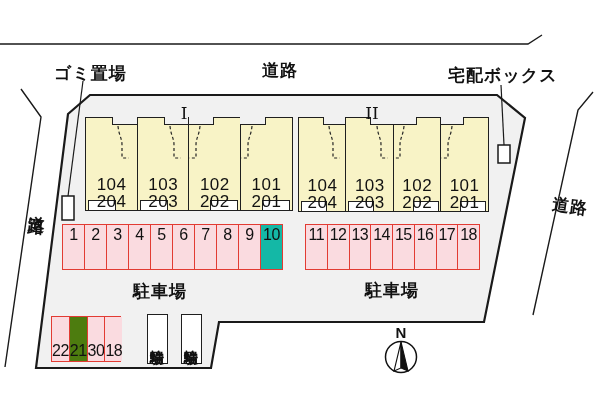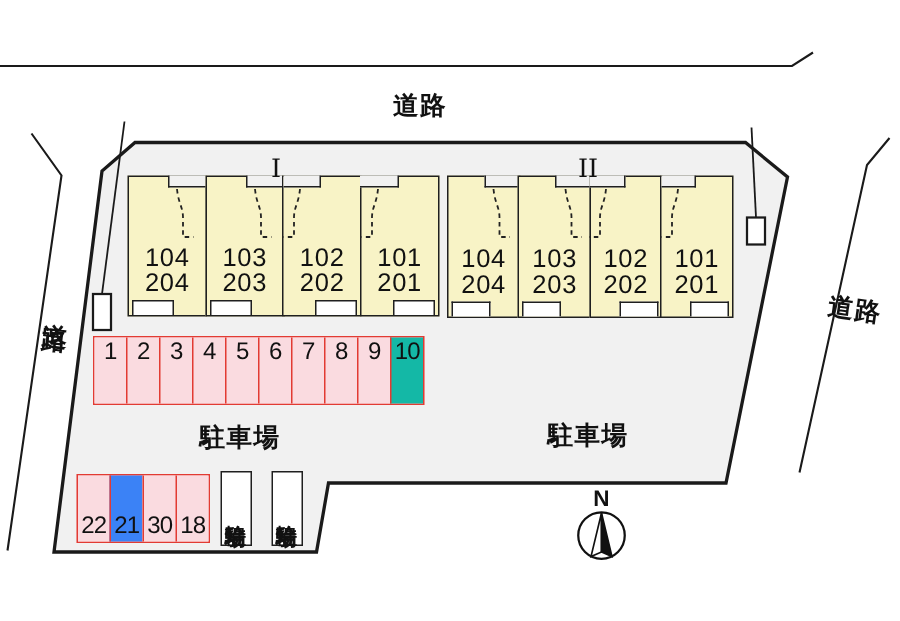--- a/index.html
+++ b/index.html
@@ -14,39 +14,39 @@
   .lbl-road-top{left:262px;top:59px;}
   .lbl-garbage{left:54px;top:62px;}
   .lbl-delivery{left:448px;top:64px;}
   .lbl-road-right{left:552px;top:195px;transform:rotate(8deg);}
   .lbl-road-left{left:27px;top:202px;writing-mode:vertical-rl;transform:rotate(6deg);letter-spacing:2px;}
   .lbl-parking-1{left:110px;top:280px;width:100px;text-align:center;}
   .lbl-parking-2{left:342px;top:279px;width:100px;text-align:center;}
   .lbl-north{left:392px;top:324px;width:18px;text-align:center;font-size:15px;font-weight:700;letter-spacing:0;}
   .bldg-numeral{position:absolute;z-index:4;font-family:"DejaVu Serif","Liberation Serif",serif;font-size:17px;text-align:center;color:#111;}
   #numeral-0{left:174px;top:103px;width:20px;}
-  #numeral-1{left:380px;top:103px;width:24px;}
+  #numeral-1{left:360px;top:103px;width:24px;}
   .building{position:absolute;display:flex;z-index:2;}
   #building-0{left:85px;top:117px;width:208px;height:94px;}
   #building-1{left:298px;top:117px;width:191px;height:95px;}
   .unit{flex:1;position:relative;background:#f8f3c6;border:1.5px solid #1f1f1f;box-sizing:border-box;
-        display:flex;flex-direction:column;justify-content:flex-end;align-items:center;padding-bottom:13px;}
+        display:flex;flex-direction:column;justify-content:flex-end;align-items:center;}
   .unit + .unit{margin-left:-1.5px;align-items:center;}
   .unit-num{font-size:17px;line-height:17px;letter-spacing:0.5px;z-index:1;}
   .notch{position:absolute;top:-1.5px;width:50%;height:8px;background:#f1f1f1;box-sizing:border-box;z-index:0;}
   .notch-right{right:-0.5px;border-left:1.5px solid #1f1f1f;border-bottom:1.5px solid #1f1f1f;}
   .notch-left{left:-0.5px;border-right:1.5px solid #1f1f1f;border-bottom:1.5px solid #1f1f1f;}
   .porch{position:absolute;bottom:0;width:55%;height:10px;background:#ffffff;box-sizing:border-box;
          border:1.5px solid #1f1f1f;border-bottom:none;z-index:0;}
   .porch-left{left:2px;}
   .porch-right{right:2px;}
   .parking-row{position:absolute;display:flex;z-index:2;border:1.4px solid #e23b33;box-sizing:border-box;background:#fadbe0;}
   #parking-row-0{left:62px;top:224px;width:221px;height:46px;}
   #parking-row-1{left:305px;top:224px;width:175px;height:46px;}
-  #parking-row-2{left:51px;top:316px;width:89px;height:46px;}
+  #parking-row-2{left:51px;top:316px;width:70px;height:46px;}
   .space{flex:1;display:flex;justify-content:center;box-sizing:border-box;background:#fadbe0;
          font-size:16px;color:#111;letter-spacing:-0.5px;}
   .space + .space{border-left:1.4px solid #e23b33;}
   .space.num-top{align-items:flex-start;padding-top:1px;}
   .space.num-bottom{align-items:flex-end;padding-bottom:1px;}
   .bike-box{position:absolute;z-index:2;background:#ffffff;border:1.6px solid #1f1f1f;box-sizing:border-box;
             display:flex;align-items:center;justify-content:center;}
   #bike-box-0{left:147px;top:314px;width:21px;height:50px;}
   #bike-box-1{left:181px;top:314px;width:21px;height:50px;}
   .bike-label{writing-mode:vertical-rl;text-orientation:upright;font-size:14px;line-height:14px;
@@ -153,34 +153,46 @@
       <div class="space num-top" style="background: rgb(250, 219, 224); border-color: rgb(226, 59, 51);">2</div>
       <div class="space num-top" style="background: rgb(250, 219, 224); border-color: rgb(226, 59, 51);">3</div>
       <div class="space num-top" style="background: rgb(250, 219, 224); border-color: rgb(226, 59, 51);">4</div>
       <div class="space num-top" style="background: rgb(250, 219, 224); border-color: rgb(226, 59, 51);">5</div>
       <div class="space num-top" style="background: rgb(250, 219, 224); border-color: rgb(226, 59, 51);">6</div>
       <div class="space num-top" style="background: rgb(250, 219, 224); border-color: rgb(226, 59, 51);">7</div>
       <div class="space num-top" style="background: rgb(250, 219, 224); border-color: rgb(226, 59, 51);">8</div>
       <div class="space num-top" style="background: rgb(250, 219, 224); border-color: rgb(226, 59, 51);">9</div>
       <div class="space num-top" style="background: #14b8a6; border-color: rgb(226, 59, 51);">10</div>
     </div>
+  <div class="parking-row" id="parking-row-1" style="border-color: rgb(226, 59, 51);">
+      <div class="space num-top" style="background: rgb(250, 219, 224); border-color: rgb(226, 59, 51);">11</div>
+      <div class="space num-top" style="background: rgb(250, 219, 224); border-color: rgb(226, 59, 51);">12</div>
+      <div class="space num-top" style="background: rgb(250, 219, 224); border-color: rgb(226, 59, 51);">13</div>
+      <div class="space num-top" style="background: rgb(250, 219, 224); border-color: rgb(226, 59, 51);">14</div>
+      <div class="space num-top" style="background: rgb(250, 219, 224); border-color: rgb(226, 59, 51);">15</div>
+      <div class="space num-top" style="background: rgb(250, 219, 224); border-color: rgb(226, 59, 51);">16</div>
+      <div class="space num-top" style="background: rgb(250, 219, 224); border-color: rgb(226, 59, 51);">17</div>
+      <div class="space num-top" style="background: rgb(250, 219, 224); border-color: rgb(226, 59, 51);">18</div>
+    </div>
   <div class="parking-row" id="parking-row-2" style="border-color: rgb(226, 59, 51);">
       <div class="space num-bottom" style="background: rgb(250, 219, 224); border-color: rgb(226, 59, 51);">22</div>
-      <div class="space num-bottom" style="background: #3b82f6; border-color: rgb(226, 59, 51);">21</div>
+      <div class="space num-bottom" style="background: #4d7c0f; border-color: rgb(226, 59, 51);">21</div>
       <div class="space num-bottom" style="background: rgb(250, 219, 224); border-color: rgb(226, 59, 51);">30</div>
       <div class="space num-bottom" style="background: rgb(250, 219, 224); border-color: rgb(226, 59, 51);">18</div>
     </div>
 
   <div class="bike-box" id="bike-box-0">
     <span class="bike-label">駐輪場</span>
   </div>
   <div class="bike-box" id="bike-box-1">
     <span class="bike-label">駐輪場</span>
   </div>
 
   <div class="lbl lbl-road-top">道路</div>
+  <div class="lbl lbl-garbage">ゴミ置場</div>
+  <div class="lbl lbl-delivery">宅配ボックス</div>
   <div class="lbl lbl-road-right">道路</div>
   <div class="lbl lbl-road-left">道路</div>
   <div class="lbl lbl-parking-1">駐車場</div>
   <div class="lbl lbl-parking-2">駐車場</div>
   <div class="lbl lbl-north">N</div>
 
 </div>
 
 </body></html>

